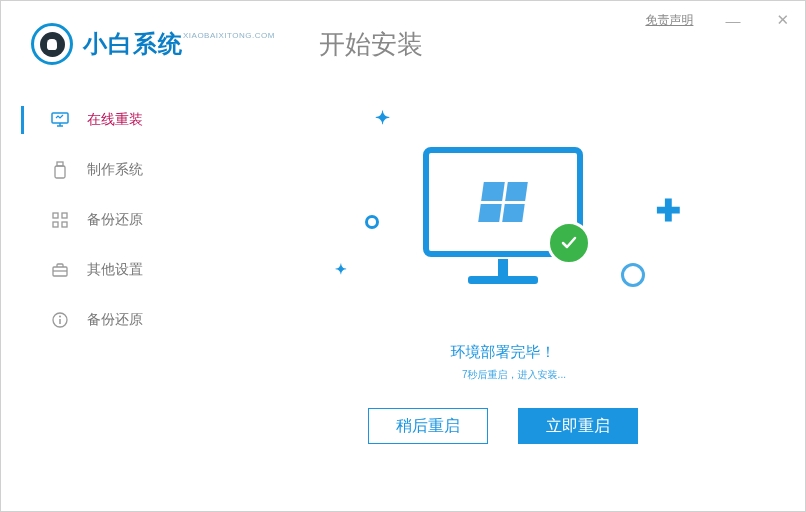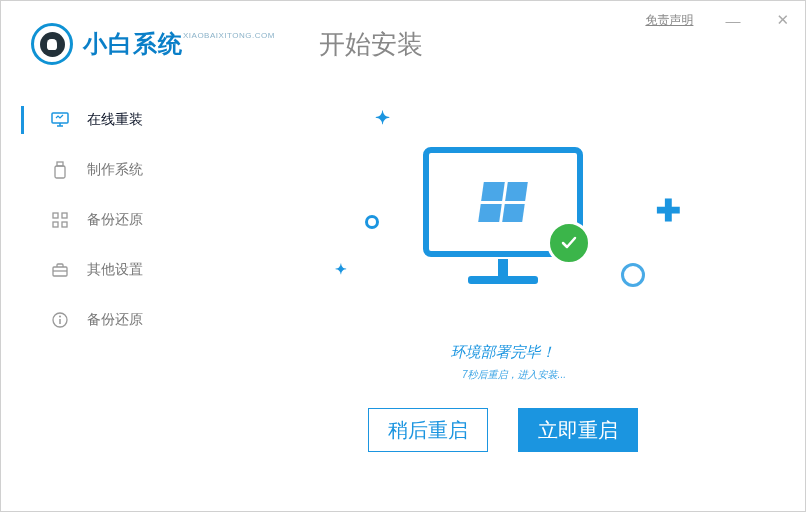--- a/index.html
+++ b/index.html
@@ -55,21 +55,21 @@
       display: flex;
       align-items: center;
       padding: 16px 0 16px 50px;
       gap: 18px;
       color: #777;
       font-size: 14px;
       cursor: pointer;
       position: relative;
     }
     .side-item.active {
-      color: #0f172a;
+      color: #be185d;
     }
     .side-item.active::before {
       content: '';
       position: absolute;
       left: 20px; top: 50%; transform: translateY(-50%);
       width: 3px; height: 28px; background: #1b95e0;
     }
     .side-icon { width: 18px; height: 18px; display: inline-flex; align-items: center; justify-content: center; }
     .main {
       flex: 1;
@@ -108,27 +108,27 @@
       background: #3bb54a; display: flex; align-items: center; justify-content: center;
       border: 3px solid #fff;
     }
     .plus { position: absolute; color: #1b95e0; font-weight: 900; }
     .plus.p1 { top: 10px; left: 52px; font-size: 18px; }
     .plus.p2 { bottom: 30px; left: 12px; font-size: 14px; }
     .plus.p3 { top: 96px; right: 2px; font-size: 30px; }
     .circ { position: absolute; border: 3px solid #1b95e0; border-radius: 50%; }
     .circ.c1 { width: 14px; height: 14px; top: 118px; left: 42px; }
     .circ.c2 { width: 24px; height: 24px; bottom: 20px; right: 38px; opacity:.8; }
-    .status-text { text-align: center; margin-top: 36px; font-style: italic; }
+    .status-text { text-align: center; margin-top: 36px; }
     .status-main { color: #1b95e0; font-size: 15px; margin-bottom: 6px; }
     .status-sub { color: #1b95e0; font-size: 10px; opacity: .85; margin-left: 22px; }
     .buttons { display: flex; gap: 30px; margin-top: 26px; }
     .btn {
-      width: 120px; height: 44px; display: flex; align-items: center; justify-content: center;
-      font-size: 20px; cursor: pointer;
+      width: 120px; height: 36px; display: flex; align-items: center; justify-content: center;
+      font-size: 16px; cursor: pointer;
     }
     .btn-outline { border: 1px solid #1b95e0; color: #1b95e0; background: #fff; }
     .btn-primary { background: #1b95e0; color: #fff; border: 1px solid #1b95e0; }
   </style>
 </head>
 <body>
 
 <div class="titlebar">
   <a href="#">免责声明</a>
   <span class="win-btn">—</span>

